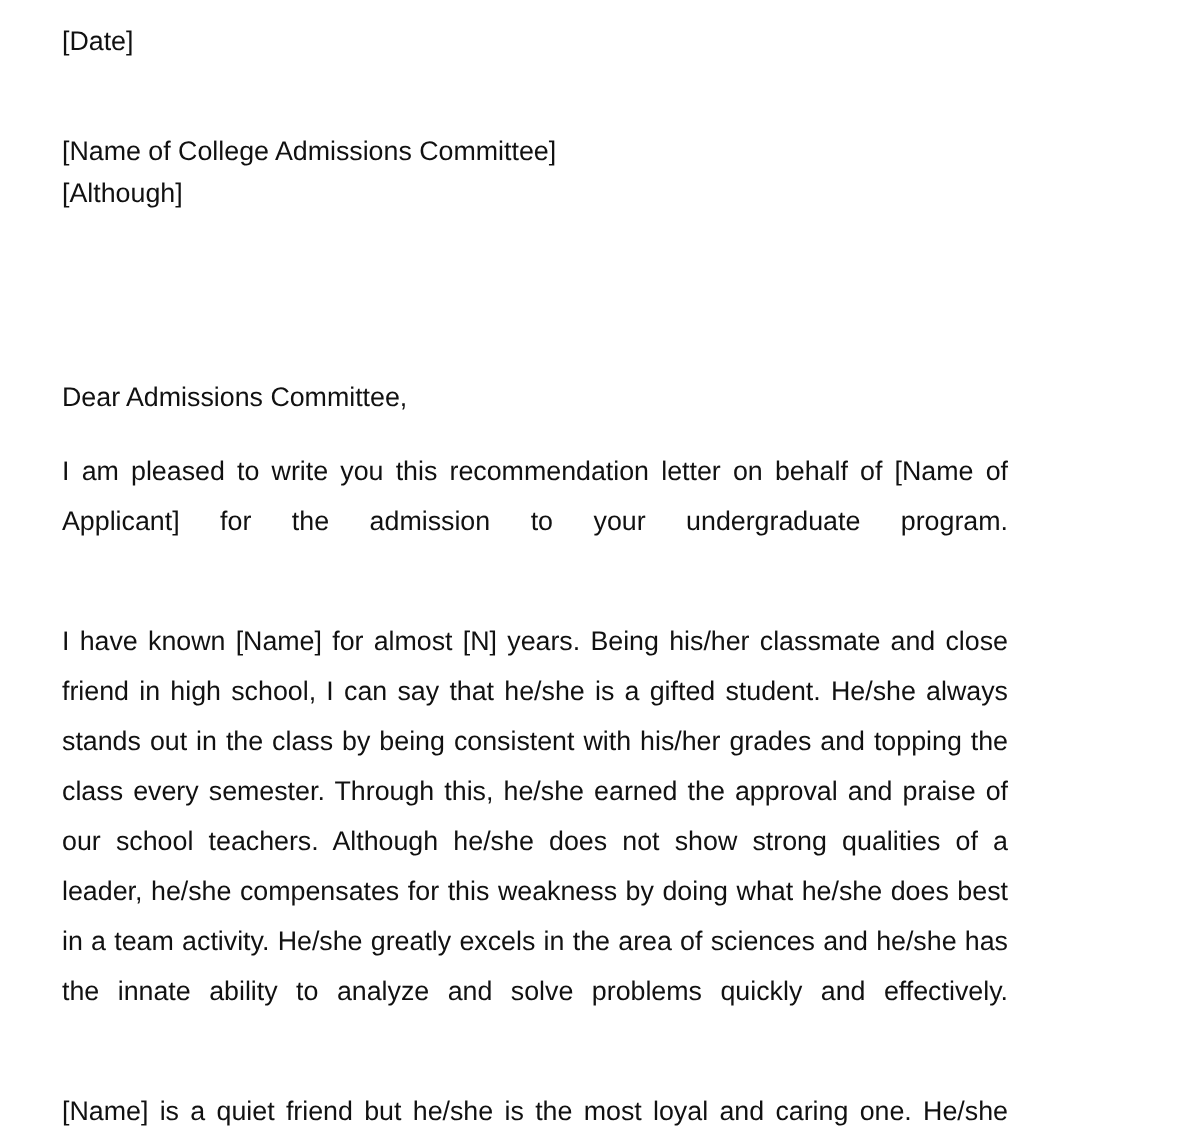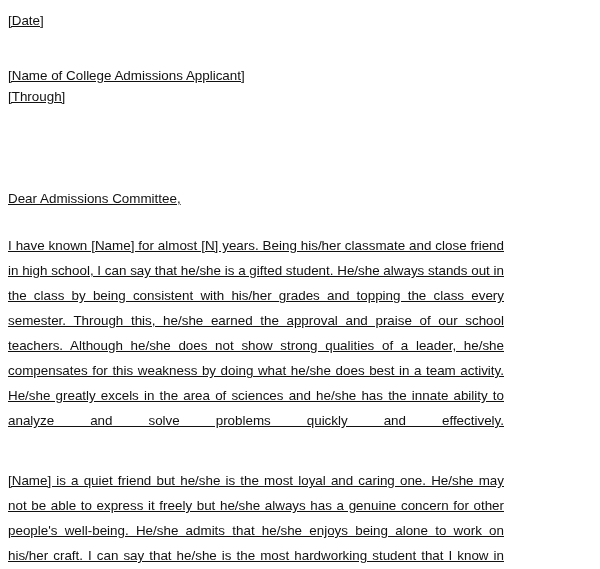--- a/index.html
+++ b/index.html
@@ -14,22 +14,21 @@
     color: #111111;
   }
 
   #document-page {
     position: relative;
     width: 519px;
     height: 569px;
     background: #ffffff;
     overflow: hidden;
     box-sizing: border-box;
-    padding: 10px 15px 0 8px;
-    text-decoration: underline;
+    padding: 10px 15px 0 31px;
   }
 
   .letter-body {
     font-size: 13.4px;
     line-height: 25px;
     color: #111111;
     -webkit-font-smoothing: antialiased;
   }
 
   
@@ -91,30 +90,31 @@
 
   <div class="letter-body">
 
     <div class="block-address">
       <span class="address-line">[Date]</span>
     </div>
 
     <div class="spacer-date-to-address"></div>
 
     <div class="block-address">
-      <span class="address-line">[Name of College Admissions Applicant]</span>
-      <span class="address-line">[Through]</span>
+      <span class="address-line">[Name of College Admissions Committee]</span>
+      <span class="address-line">[Although]</span>
     </div>
 
     <div class="spacer-address-to-salutation"></div>
 
     <div class="salutation">Dear Admissions Committee,</div>
 
     <div class="spacer-salutation-to-body"></div>
 
+    <p class="paragraph">I am pleased to write you this recommendation letter on behalf of [Name of Applicant] for the admission to your undergraduate program.</p>
 
     <div class="para-gap"></div>
 
     <p class="paragraph">I have known [Name] for almost [N] years. Being his/her classmate and close friend in high school, I can say that he/she is a gifted student. He/she always stands out in the class by being consistent with his/her grades and topping the class every semester. Through this, he/she earned the approval and praise of our school teachers. Although he/she does not show strong qualities of a leader, he/she compensates for this weakness by doing what he/she does best in a team activity. He/she greatly excels in the area of sciences and he/she has the innate ability to analyze and solve problems quickly and effectively.</p>
 
     <div class="para-gap"></div>
 
     <p class="paragraph">[Name] is a quiet friend but he/she is the most loyal and caring one. He/she may not be able to express it freely but he/she always has a genuine concern for other people's well-being. He/she admits that he/she enjoys being alone to work on his/her craft. I can say that he/she is the most hardworking student that I know in our class and, arguably, in our entire high school.</p>
 
   </div>

